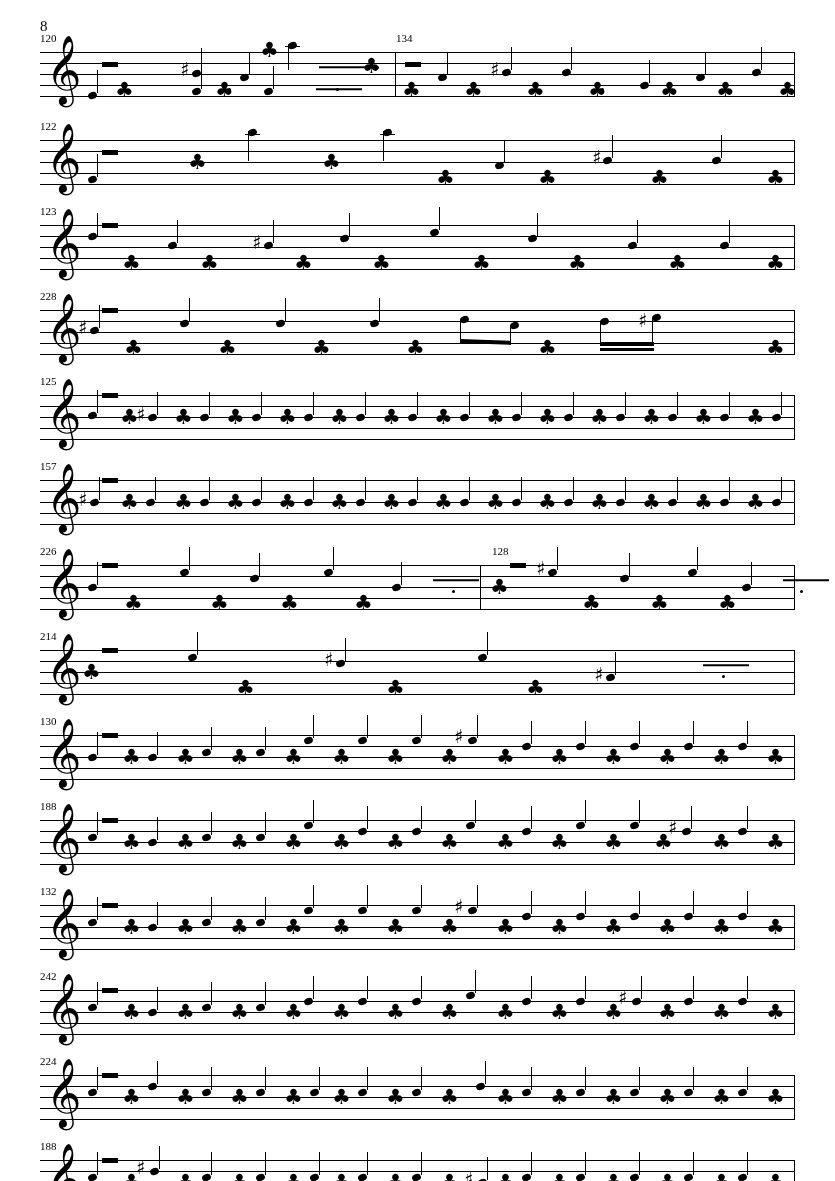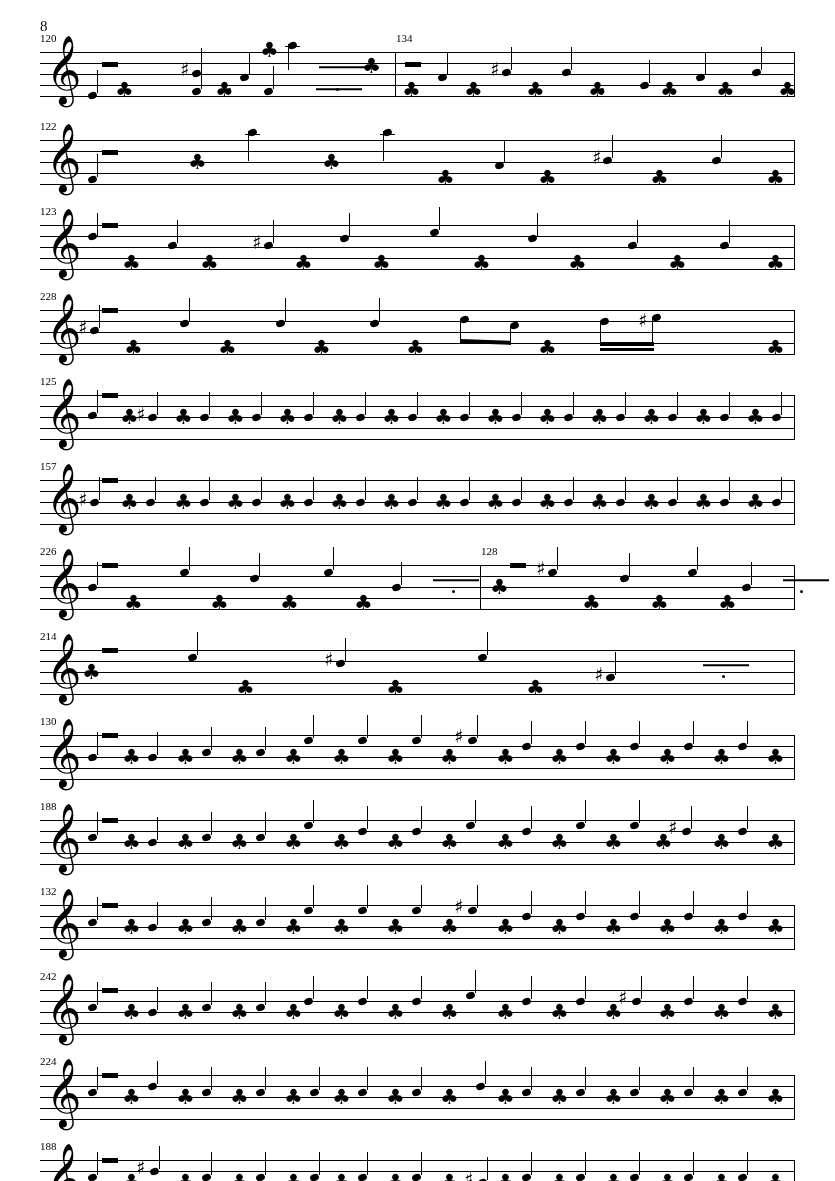--- a/index.html
+++ b/index.html
@@ -374,21 +374,21 @@
       <div class="rest16" style="left:240px;top:32px;">♣</div>
       <div class="nh" style="left:284px;top:4px;"></div>
       <div class="stem" style="left:293px;top:-18px;height:23px;"></div>
       <div class="rest16" style="left:314px;top:32px;">♣</div>
       <div class="nh" style="left:352px;top:19px;"></div>
       <div class="stem" style="left:361px;top:-3px;height:23px;"></div>
       <div class="restq" style="left:392px;top:8px;">⸺</div>
       <div class="dot" style="left:412px;top:25px;"></div>
 
       <div class="barline" style="left:440px;"></div>
-      <div class="barnum" style="left:441px;">128</div>
+      <div class="barnum" style="left:452px;">128</div>
 
       <div class="mrest" style="left:470px;top:-2px;"></div>
       <div class="rest8" style="left:450px;top:16px;">♣</div>
       <div class="sharp" style="left:496px;top:-2px;">♯</div>
       <div class="nh" style="left:508px;top:4px;"></div>
       <div class="stem" style="left:517px;top:-18px;height:23px;"></div>
       <div class="rest16" style="left:542px;top:32px;">♣</div>
       <div class="nh" style="left:580px;top:10px;"></div>
       <div class="stem" style="left:589px;top:-12px;height:23px;"></div>
       <div class="rest16" style="left:610px;top:32px;">♣</div>

